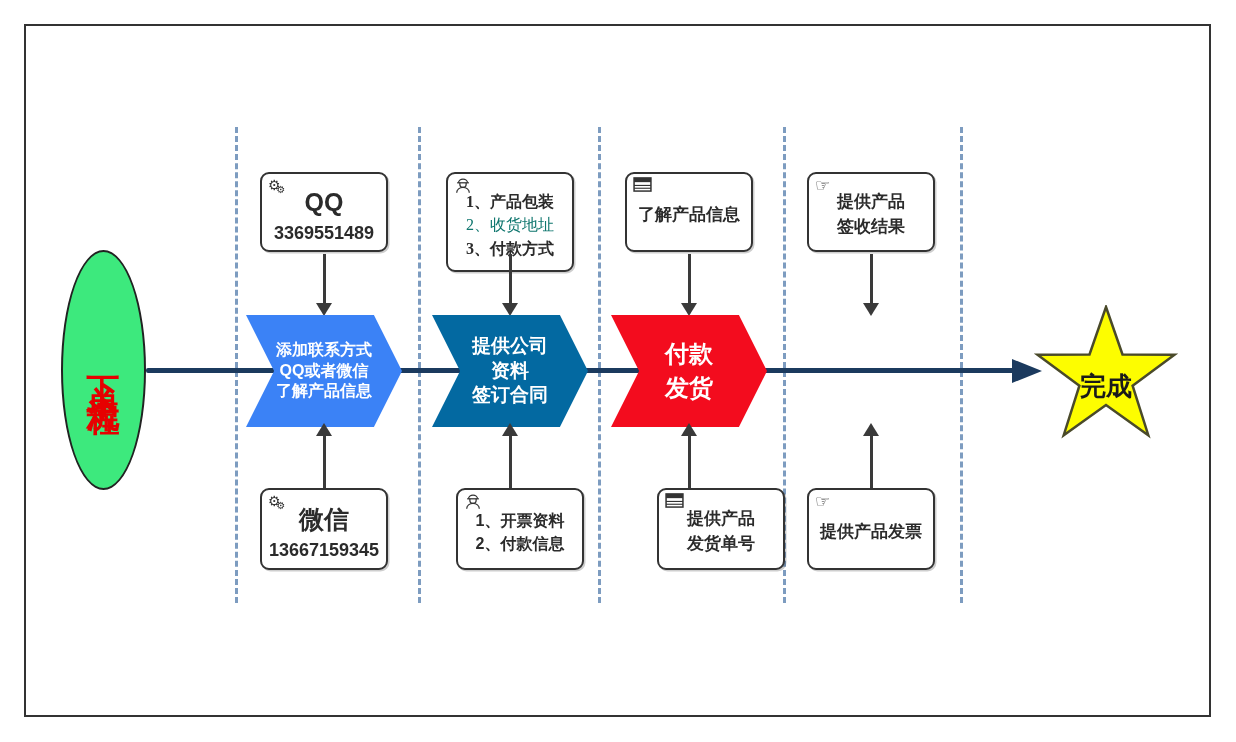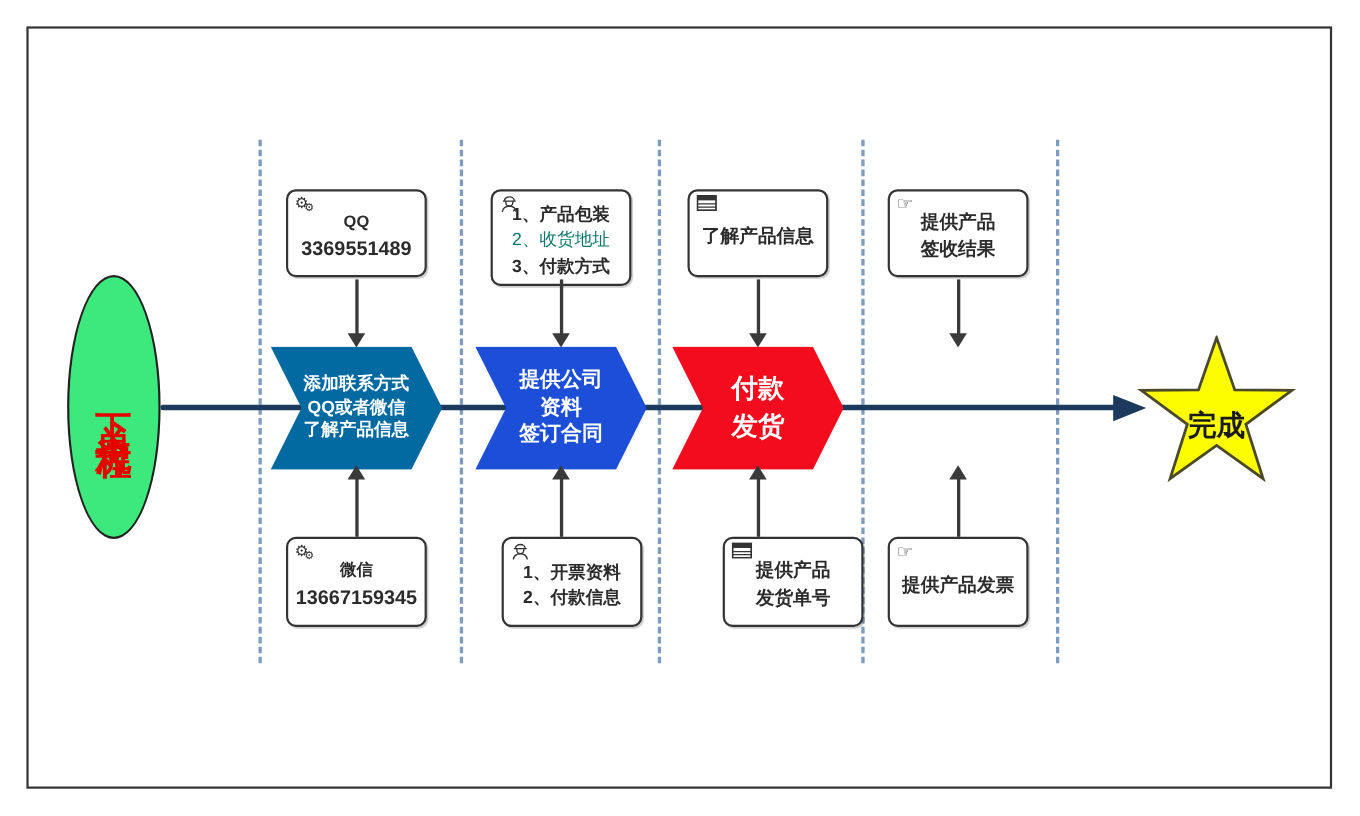--- a/index.html
+++ b/index.html
@@ -13,29 +13,29 @@
          border-top:12px solid transparent;border-bottom:12px solid transparent;border-left:30px solid #1b3a5e;}
   .ellipse{position:absolute;left:61px;top:250px;width:85px;height:240px;border-radius:50%;
          background:#3de97d;border:2.5px solid #222;box-sizing:border-box;
          display:flex;align-items:center;justify-content:center;}
   .ellipse .vtext{writing-mode:vertical-rl;text-orientation:upright;color:#e60000;
          font-weight:700;font-size:33px;letter-spacing:10px;line-height:1;}
   .box{position:absolute;width:128px;background:#fff;border:2px solid #333;border-radius:9px;
        box-sizing:border-box;box-shadow:1.5px 1.5px 0 rgba(60,60,60,.25);
        display:flex;align-items:center;justify-content:center;}
   .topbox{top:172px;height:80px;}
-  .topbox.tall{height:88px;}
+  .topbox.tall{height:100px;font-family:Liberation Serif, serif;}
   .botbox{top:488px;height:82px;}
   .boxicon{position:absolute;top:3px;left:6px;color:#333;line-height:1;}
   .gearA{font-size:14px;}
   .gearB{font-size:10px;position:relative;left:-4px;top:3px;}
   .handg{font-size:17px;}
   .boxlines{text-align:center;padding-top:6px;}
   .boxline{font-weight:700;color:#2b2b2b;font-size:16px;line-height:1.45;white-space:nowrap;}
-  .boxline.big{font-size:15px;}
+  .boxline.big{font-size:25px;}
   .boxline.num{font-size:18px;}
   .boxline.muted{color:#0f766e;font-weight:400;}
   .boxline.mid{font-size:17px;}
   .chevron{position:absolute;top:315px;width:156px;height:112px;
        clip-path:polygon(0 0,82% 0,100% 50%,82% 100%,0 100%,18% 50%);
        display:flex;flex-direction:column;align-items:center;justify-content:center;
        color:#fff;font-weight:700;text-align:center;}
   .chevron span{display:block;white-space:nowrap;}
   .chev-f16{font-size:16px;line-height:1.3;}
   .chev-f19{font-size:19px;line-height:1.3;}
@@ -74,21 +74,21 @@
 
   <div class="box topbox" style="left:260px">
     <span class="boxicon"><span class="gearA">⚙</span><span class="gearB">⚙</span></span>
     <div class="boxlines">
       <div class="boxline big">QQ</div>
       <div class="boxline num">3369551489</div>
     </div>
   </div>
   <div class="vstem stem-top" style="left:323px"></div>
   <div class="ah-down" style="left:316px"></div>
-  <div class="chevron chev-f16" style="left: 246px; background: #0369a1;">
+  <div class="chevron chev-f16" style="left: 246px; background: #3b82f6;">
     <span>添加联系方式</span>
     <span>QQ或者微信</span>
     <span>了解产品信息</span>
   </div>
   <div class="vstem stem-bot" style="left:323px"></div>
   <div class="ah-up" style="left:316px"></div>
   <div class="box botbox" style="left:260px">
     <span class="boxicon"><span class="gearA">⚙</span><span class="gearB">⚙</span></span>
     <div class="boxlines">
       <div class="boxline big">微信</div>
@@ -106,21 +106,21 @@
       </svg>
     </span>
     <div class="boxlines">
       <div class="boxline">1、产品包装</div>
       <div class="boxline muted">2、收货地址</div>
       <div class="boxline">3、付款方式</div>
     </div>
   </div>
   <div class="vstem stem-top" style="left:509px"></div>
   <div class="ah-down" style="left:502px"></div>
-  <div class="chevron chev-f19" style="left: 432px; background: #1d4ed8;">
+  <div class="chevron chev-f19" style="left: 432px; background: #0369a1;">
     <span>提供公司</span>
     <span>资料</span>
     <span>签订合同</span>
   </div>
   <div class="vstem stem-bot" style="left:509px"></div>
   <div class="ah-up" style="left:502px"></div>
   <div class="box botbox" style="left:456px">
     <span class="boxicon">
       <svg class="icon" width="18" height="17" viewBox="0 0 20 18" fill="none" stroke="#333" stroke-width="1.4">
         <path d="M5 6 a5 4.2 0 0 1 10 0"></path>

